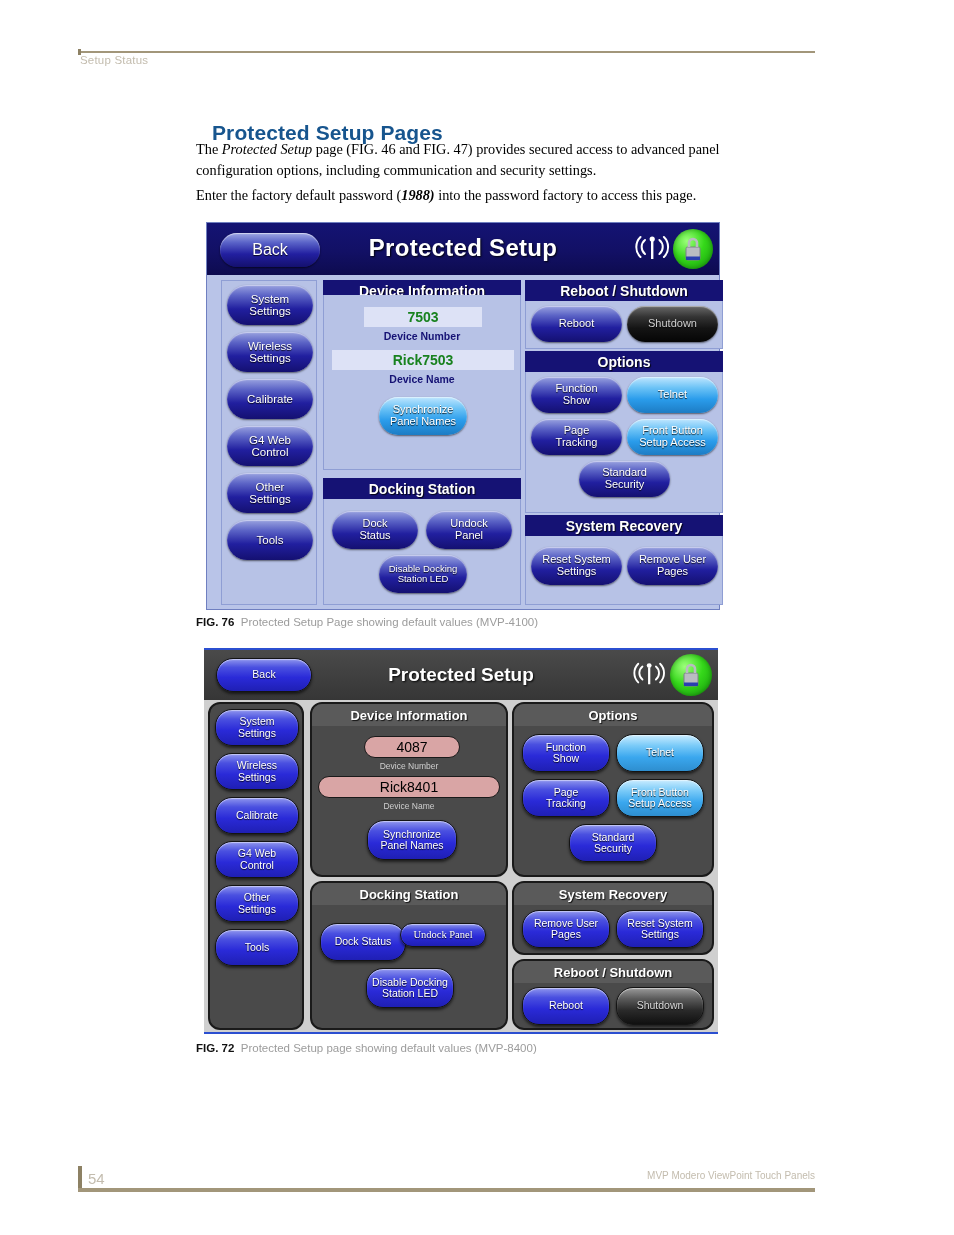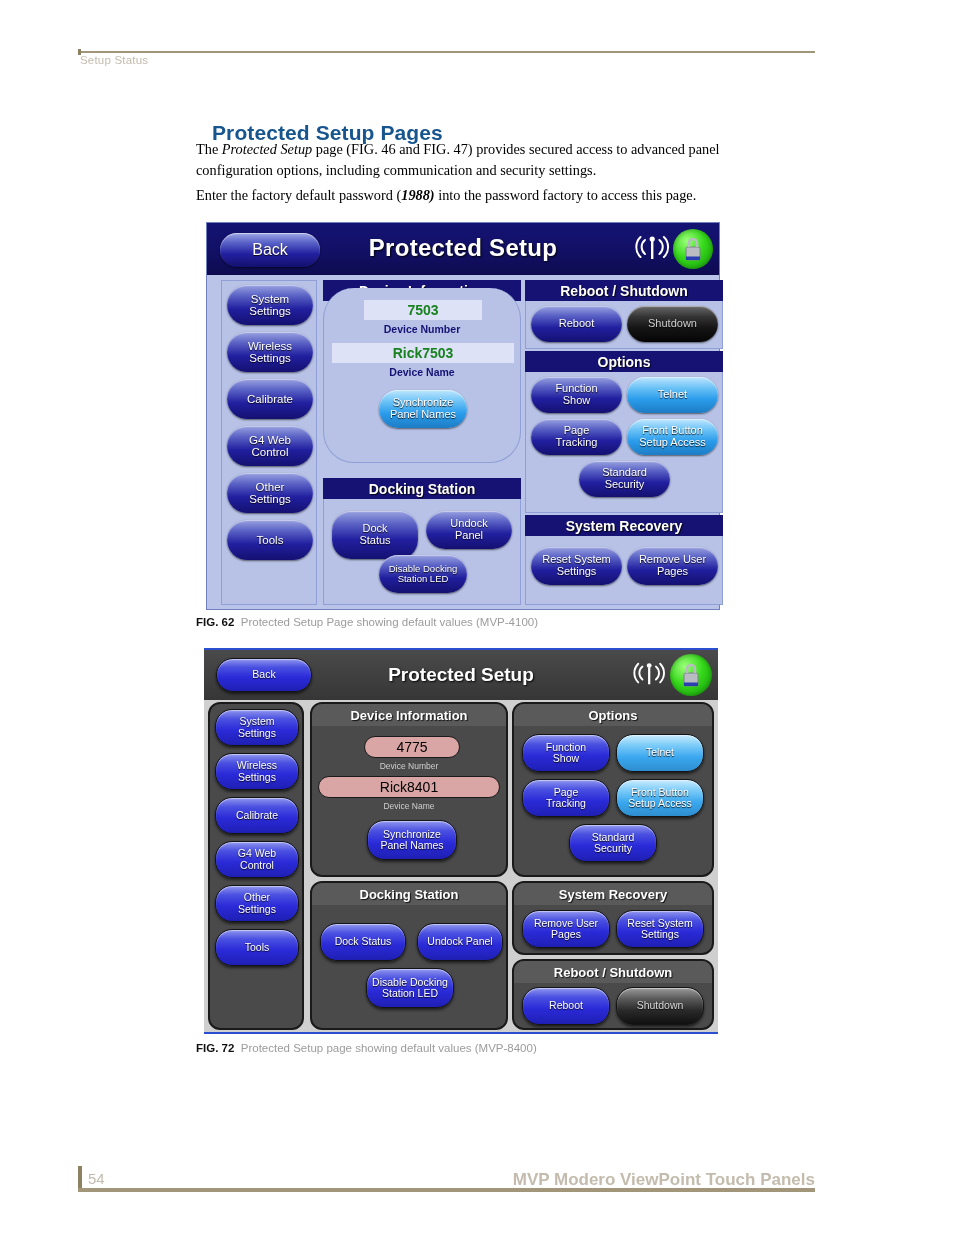--- a/index.html
+++ b/index.html
@@ -21,21 +21,21 @@
   .page-foot-rule{
     position:absolute;left:78px;top:1188px;width:737px;height:4px;background:#a2967a;
   }
   .foot-tab{
     position:absolute;left:78px;top:1166px;width:4px;height:26px;background:#8d8164;
   }
   .folio{
     position:absolute;left:88px;top:1170px;font-size:15px;color:#c3bcae;
   }
   .foot-right{
-    position:absolute;right:139px;top:1170px;font-size:17px;color:#c3bcae;font-weight:bold;
+    position:absolute;right:139px;top:1170px;font-size:10px;color:#c3bcae;
   }
   
   h1.title{
     position:absolute;left:196px;top:105px;margin:16px;
     font-size:21px;font-weight:bold;color:#17558e;letter-spacing:.1px;
   }
   .para{
     position:absolute;left:196px;width:548px;
     font-family:"Liberation Serif", serif;font-size:14.3px;color:#000;line-height:21px;
   }
@@ -233,31 +233,31 @@
     <div class="btn" style="top:4px;">System<br>Settings</div>
     <div class="btn" style="top:51px;">Wireless<br>Settings</div>
     <div class="btn" style="top:98px;">Calibrate</div>
     <div class="btn" style="top:145px;">G4 Web<br>Control</div>
     <div class="btn" style="top:192px;">Other<br>Settings</div>
     <div class="btn" style="top:239px;">Tools</div>
   </div>
 
   <div class="panel midcol">
     <div class="secthead" style="top:0;">Device Information</div>
-    <div class="sectbody" style="top:8px;height:175px;border-radius:31px;">
+    <div class="sectbody" style="top:15px;height:175px;">
       <div class="valbox" style="left:40px;top:12px;width:118px;">7503</div>
       <div class="vallabel" style="top:35px;">Device Number</div>
       <div class="valbox" style="left:8px;top:55px;width:182px;">Rick7503</div>
       <div class="vallabel" style="top:78px;">Device Name</div>
       <div class="btn pill cyan" style="left:55px;top:102px;width:88px;height:38px;">Synchronize<br>Panel Names</div>
     </div>
 
     <div class="secthead" style="top:198px;">Docking Station</div>
     <div class="sectbody" style="top:219px;height:106px;">
-      <div class="btn pill" style="left:8px;top:12px;width:86px;height:48px;">Dock<br>Status</div>
+      <div class="btn pill" style="left:8px;top:12px;width:86px;height:38px;">Dock<br>Status</div>
       <div class="btn pill" style="left:102px;top:12px;width:86px;height:38px;">Undock<br>Panel</div>
       <div class="btn pill" style="left:55px;top:56px;width:88px;height:38px;font-size:9.5px;">Disable Docking<br>Station LED</div>
     </div>
   </div>
 
   <div class="panel rightcol">
     <div class="secthead" style="top:0;">Reboot / Shutdown</div>
     <div class="sectbody" style="top:21px;height:48px;">
       <div class="btn pill" style="left:5px;top:5px;width:91px;height:36px;">Reboot</div>
       <div class="btn pill dark" style="left:101px;top:5px;width:91px;height:36px;">Shutdown</div>
@@ -274,21 +274,21 @@
 
     <div class="secthead" style="top:235px;">System Recovery</div>
     <div class="sectbody" style="top:256px;height:69px;">
       <div class="btn pill" style="left:5px;top:11px;width:91px;height:38px;">Reset System<br>Settings</div>
       <div class="btn pill" style="left:101px;top:11px;width:91px;height:38px;">Remove User<br>Pages</div>
     </div>
   </div>
 </div>
 
 <div class="caption cap46">
-  <span class="fignum">FIG. 62</span>&nbsp;&nbsp;<span>Protected Setup Page showing default values (MVP-4100)</span>
+  <span class="fignum">FIG. 76</span>&nbsp;&nbsp;<span>Protected Setup Page showing default values (MVP-4100)</span>
 </div>
 
 <div class="panel" id="fig47">
   <div class="titlebar">
     <div class="btn backbtn">Back</div>
     <div class="ttl">Protected Setup</div>
     <svg class="wifi-icon" style="left:428px;top:10px;" width="34" height="28" viewBox="0 0 36 30">
       <rect x="17" y="8" width="2.4" height="18" fill="#fff"></rect>
       <circle cx="18.2" cy="6" r="2.6" fill="#fff"></circle>
       <path d="M11 7 A9 9 0 0 0 11 21" stroke="#fff" stroke-width="2" fill="none" stroke-linecap="round"></path>
@@ -309,31 +309,31 @@
     <div class="btn" style="left:5px;top:5px;width:84px;height:37px;">System<br>Settings</div>
     <div class="btn" style="left:5px;top:49px;width:84px;height:37px;">Wireless<br>Settings</div>
     <div class="btn" style="left:5px;top:93px;width:84px;height:37px;">Calibrate</div>
     <div class="btn" style="left:5px;top:137px;width:84px;height:37px;">G4 Web<br>Control</div>
     <div class="btn" style="left:5px;top:181px;width:84px;height:37px;">Other<br>Settings</div>
     <div class="btn" style="left:5px;top:225px;width:84px;height:37px;">Tools</div>
   </div>
 
   <div class="grpbox" style="left:106px;top:52px;width:198px;height:175px;">
     <div class="grphead">Device Information</div>
-    <div class="valbox" style="left:52px;top:32px;width:96px;">4775</div>
+    <div class="valbox" style="left:52px;top:32px;width:96px;">4087</div>
     <div class="vallabel" style="top:57px;">Device Number</div>
     <div class="valbox" style="left:6px;top:72px;width:182px;">Rick8401</div>
     <div class="vallabel" style="top:97px;">Device Name</div>
     <div class="btn" style="left:55px;top:116px;width:90px;height:40px;">Synchronize<br>Panel Names</div>
   </div>
 
   <div class="grpbox" style="left:106px;top:231px;width:198px;height:149px;">
     <div class="grphead">Docking Station</div>
     <div class="btn" style="left:8px;top:40px;width:86px;height:38px;">Dock Status</div>
-    <div class="btn" style="left:105px;top:40px;width:86px;height:38px;">Undock Panel</div>
+    <div class="btn" style="left:88px;top:40px;width:86px;height:24px;font-family:Liberation Serif, serif;">Undock Panel</div>
     <div class="btn" style="left:54px;top:85px;width:88px;height:40px;">Disable Docking<br>Station LED</div>
   </div>
 
   <div class="grpbox" style="left:308px;top:52px;width:202px;height:175px;">
     <div class="grphead">Options</div>
     <div class="btn" style="left:8px;top:30px;width:88px;height:38px;">Function<br>Show</div>
     <div class="btn cyan" style="left:102px;top:30px;width:88px;height:38px;">Telnet</div>
     <div class="btn" style="left:8px;top:75px;width:88px;height:38px;">Page<br>Tracking</div>
     <div class="btn cyan" style="left:102px;top:75px;width:88px;height:38px;">Front Button<br>Setup Access</div>
     <div class="btn" style="left:55px;top:120px;width:88px;height:38px;">Standard<br>Security</div>

